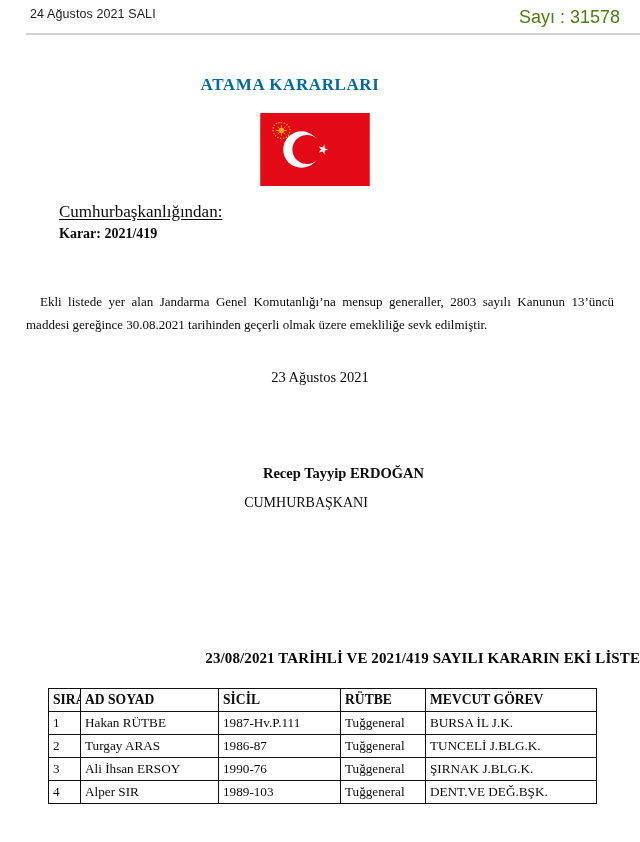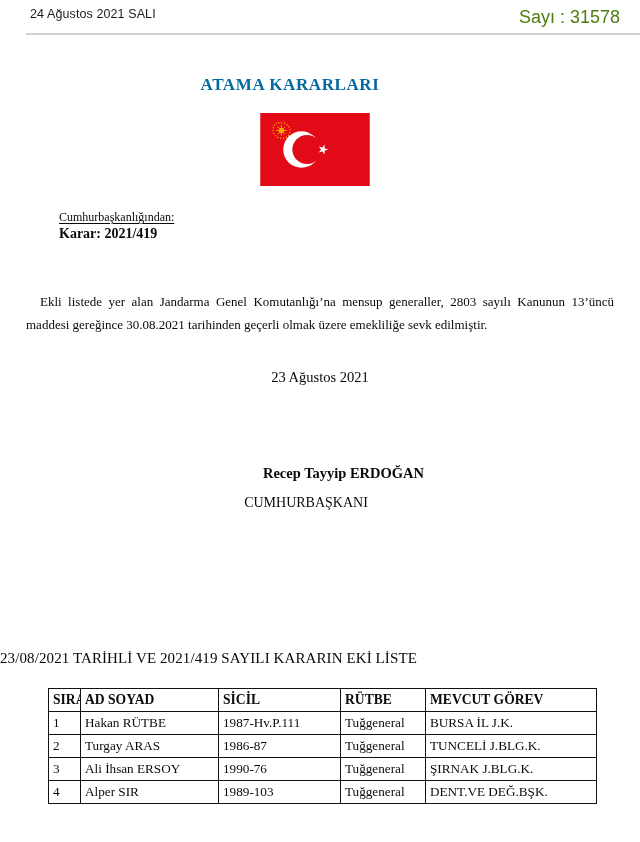--- a/index.html
+++ b/index.html
@@ -90,22 +90,22 @@
   .flag-svg {
     display: block;
     width: 110px;
     height: 73px;
   }
 
   
   .issuer {
     position: absolute;
     left: 59px;
-    top: 210px;
-    font-size: 12px;
+    top: 202px;
+    font-size: 17px;
     text-decoration: underline;
     text-underline-offset: 2px;
     color: #0a0a0a;
   }
   .karar {
     position: absolute;
     left: 59px;
     top: 226px;
     font-size: 14px;
     font-weight: bold;
@@ -162,23 +162,23 @@
     font-size: 14px;
     color: #0a0a0a;
   }
 
   
   .annex-heading {
     position: absolute;
     left: 0;
     top: 650px;
     width: 640px;
-    text-align: left;
+    text-align: right;
     font-size: 15px;
-    font-weight: normal;
+    font-weight: bold;
     letter-spacing: 0.1px;
     color: #080808;
   }
 
   
   .annex-table-wrap {
     position: absolute;
     left: 48px;
     top: 688px;
     width: 548px;

